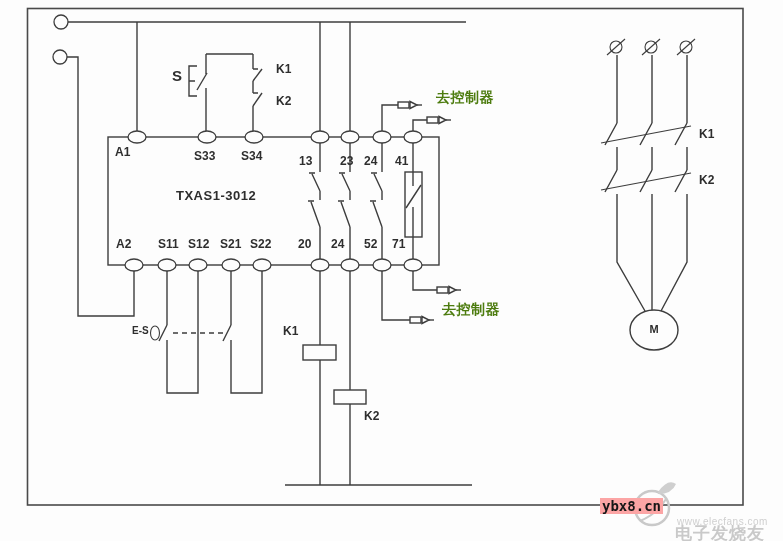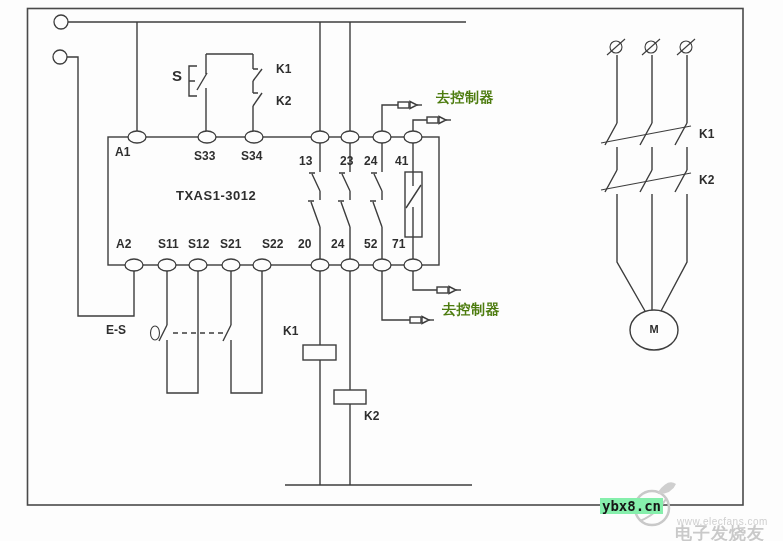--- a/index.html
+++ b/index.html
@@ -13,21 +13,21 @@
   .gray{stroke:var(--wgray,#c9c9c9);}
   .lbl{position:absolute;font-weight:700;color:var(--text,#2e2e2e);
        font-size:12px;line-height:13px;white-space:nowrap;}
   .lbl-model{font-size:13px;letter-spacing:.5px;}
   .lbl-big{font-size:15px;}
   .lbl-cn{font-size:14px;letter-spacing:.5px;color:#4d7c0f;}
   .caption{position:absolute;left:289px;top:512px;font-size:13px;font-weight:700;
            letter-spacing:1px;color:#161616;border-bottom:2px solid #2a2a2a;
            padding-bottom:1px;}
   .wm-site{position:absolute;left:600px;top:498px;font-family:"DejaVu Sans Mono", monospace;
-           font-weight:700;font-size:14px;color:#161616;background:#86efac;padding:0 2px;
+           font-weight:700;font-size:14px;color:#161616;background:#fca5a5;padding:0 2px;
            letter-spacing:0px;}
   .wm-brand{position:absolute;left:675px;top:490px;font-size:17px;font-weight:700;
             color:var(--wgray,#c9c9c9);letter-spacing:1px;margin-top:32px;}
   .wm-url{position:absolute;left:677px;top:516px;font-size:10px;font-weight:400;
           color:#cfcfcf;letter-spacing:.5px;}
   .motor-m{position:absolute;left:641px;top:323px;width:26px;text-align:center;
            font-size:11px;font-weight:700;}
 </style>
 </head>
 <body>
@@ -178,31 +178,31 @@
   <span class="lbl" style="left:194px;top:150px">S33</span>
   <span class="lbl" style="left:241px;top:150px">S34</span>
   <span class="lbl" style="left:299px;top:155px">13</span>
   <span class="lbl" style="left:340px;top:155px">23</span>
   <span class="lbl" style="left:364px;top:155px">24</span>
   <span class="lbl" style="left:395px;top:155px">41</span>
   <span class="lbl" style="left:116px;top:238px">A2</span>
   <span class="lbl" style="left:158px;top:238px">S11</span>
   <span class="lbl" style="left:188px;top:238px">S12</span>
   <span class="lbl" style="left:220px;top:238px">S21</span>
-  <span class="lbl" style="left:262px;top:238px">S22</span>
+  <span class="lbl" style="left:250px;top:238px">S22</span>
   <span class="lbl" style="left:298px;top:238px">20</span>
   <span class="lbl" style="left:331px;top:238px">24</span>
   <span class="lbl" style="left:364px;top:238px">52</span>
   <span class="lbl" style="left:392px;top:238px">71</span>
 
   <span class="lbl lbl-model" style="left:176px;top:189px">TXAS1-3012</span>
   <span class="lbl lbl-big" style="left:172px;top:69px">S</span>
   <span class="lbl" style="left:276px;top:63px">K1</span>
   <span class="lbl" style="left:276px;top:95px">K2</span>
-  <span class="lbl" style="left:106px;top:324px;font-size:12px">E-S</span>
+  <span class="lbl" style="left:132px;top:324px;font-size:10px">E-S</span>
   <span class="lbl" style="left:283px;top:325px">K1</span>
   <span class="lbl" style="left:364px;top:410px">K2</span>
   <span class="lbl lbl-cn" style="left:436px;top:91px">去控制器</span>
   <span class="lbl lbl-cn" style="left:442px;top:303px">去控制器</span>
   <span class="lbl" style="left:699px;top:128px">K1</span>
   <span class="lbl" style="left:699px;top:174px">K2</span>
   <span class="lbl motor-m">M</span>
 
   <span class="wm-site">ybx8.cn</span>
   <span class="wm-brand">电子发烧友</span>

